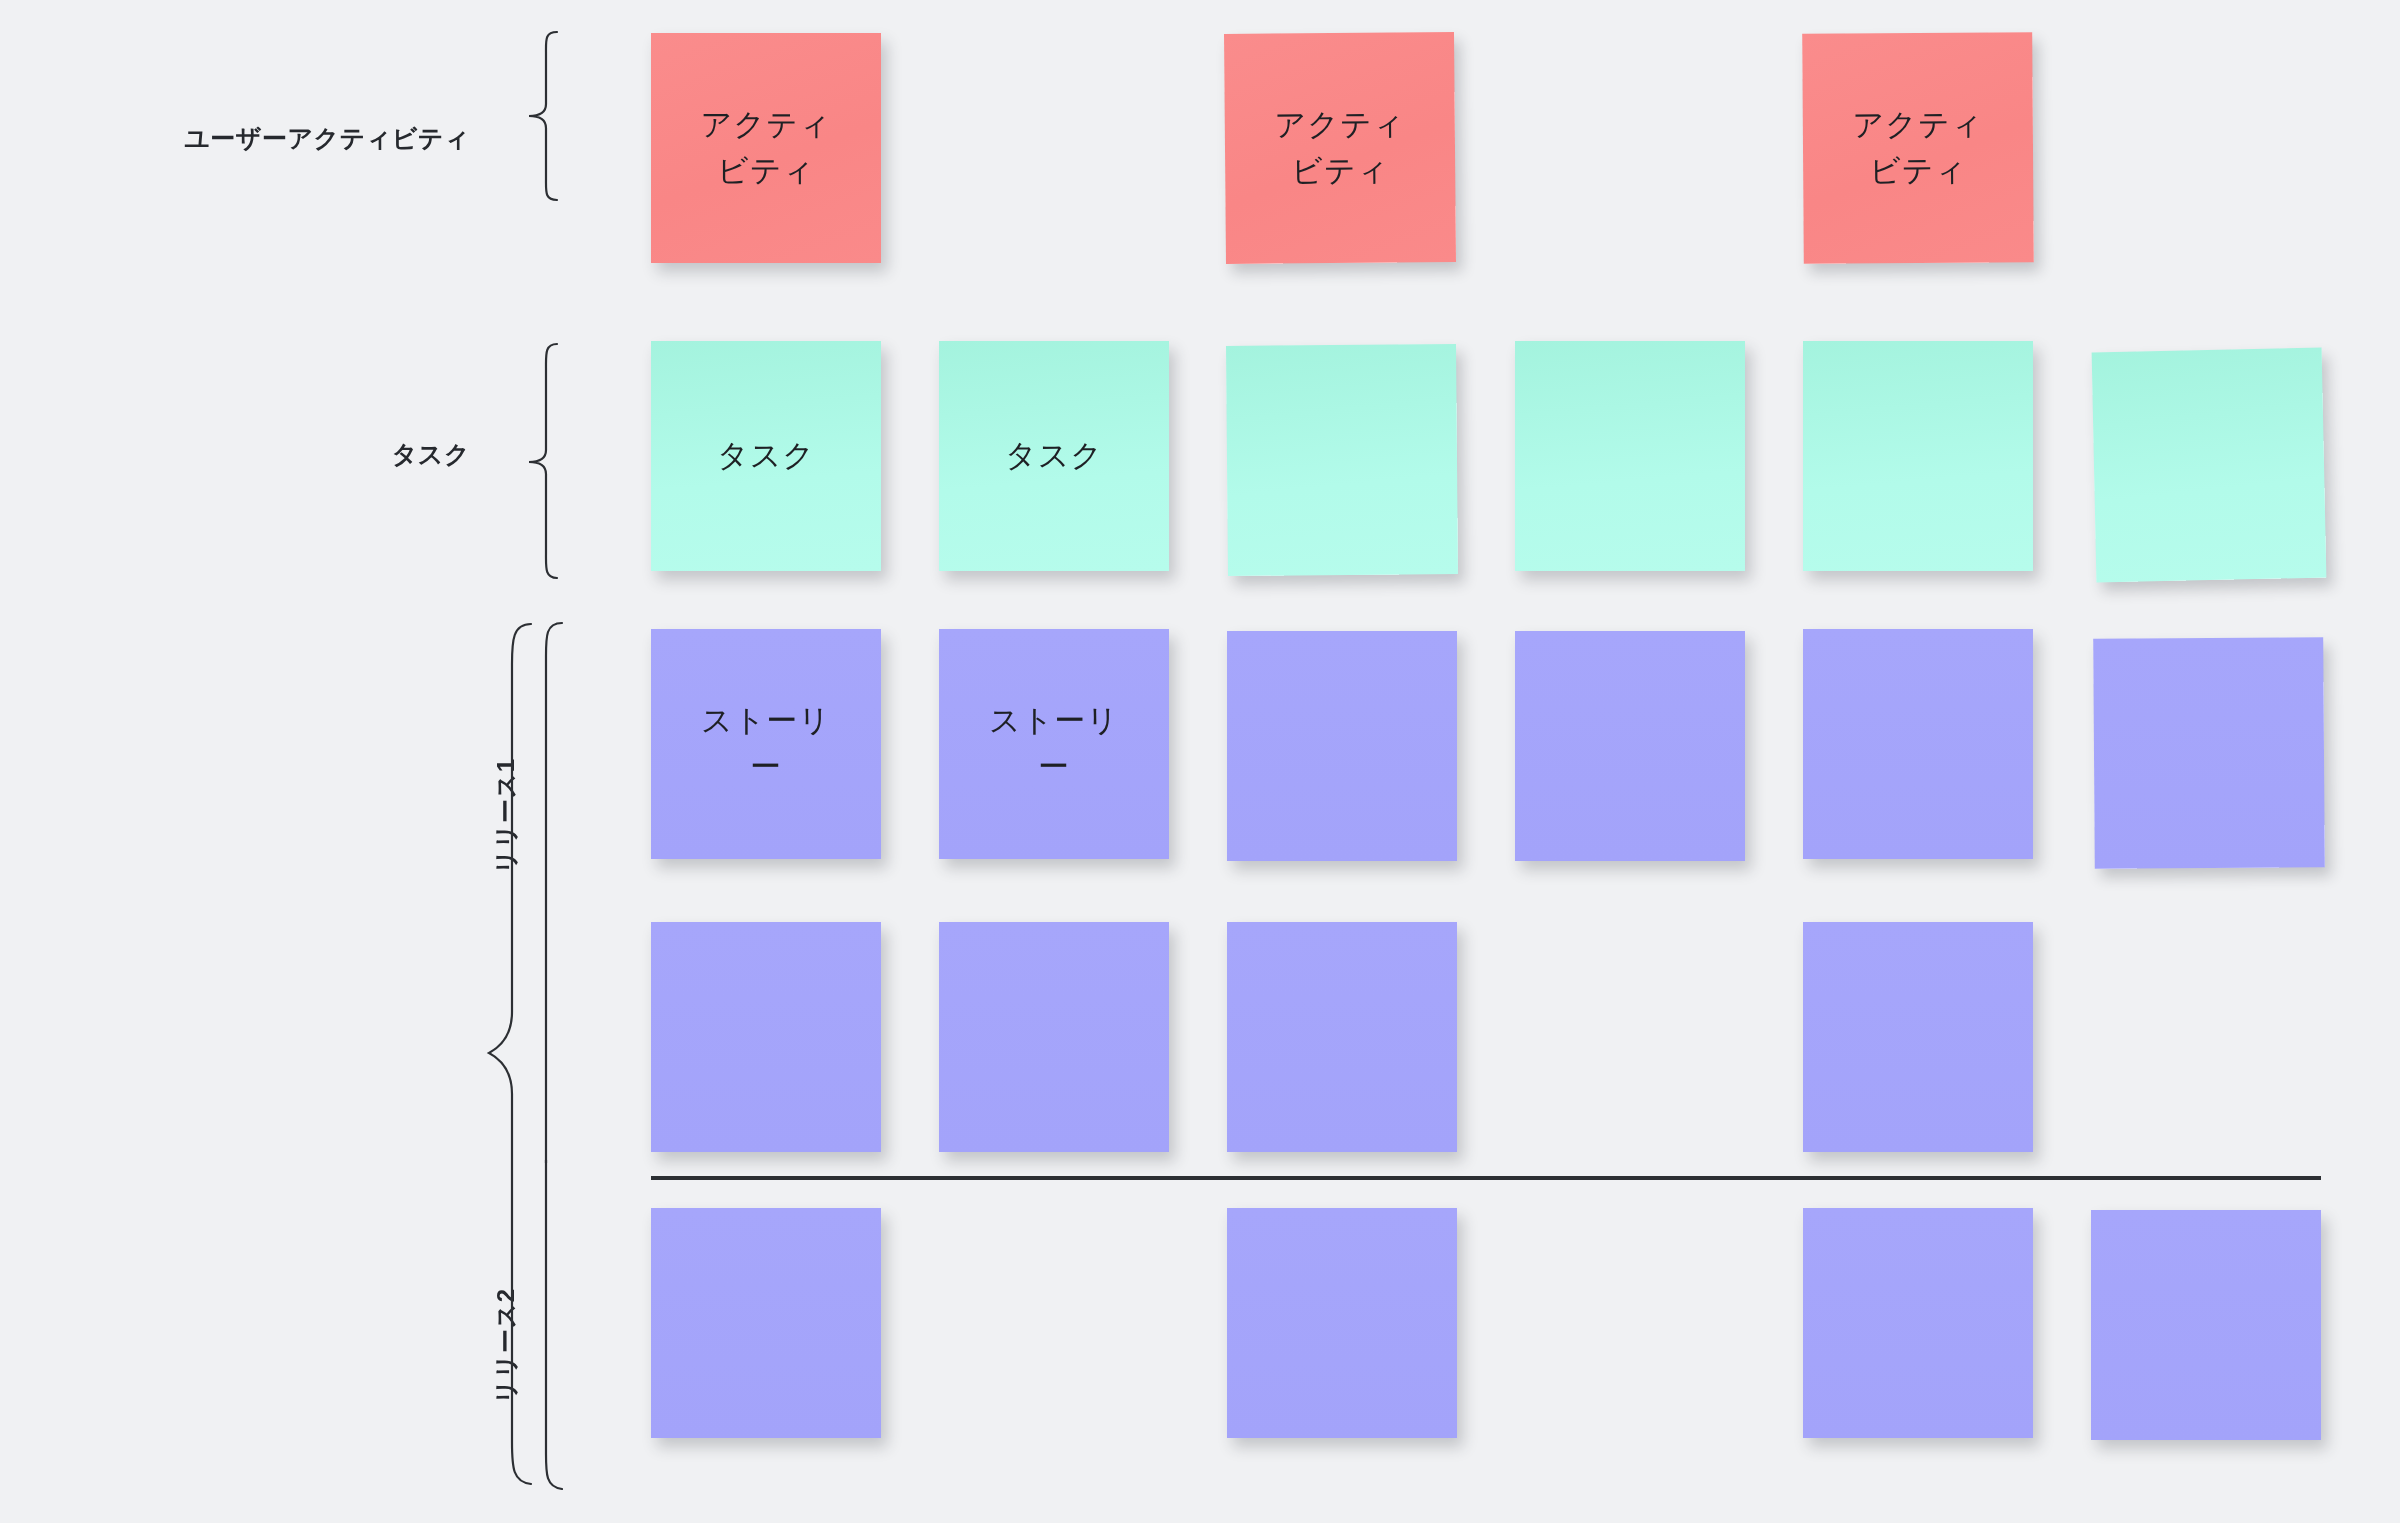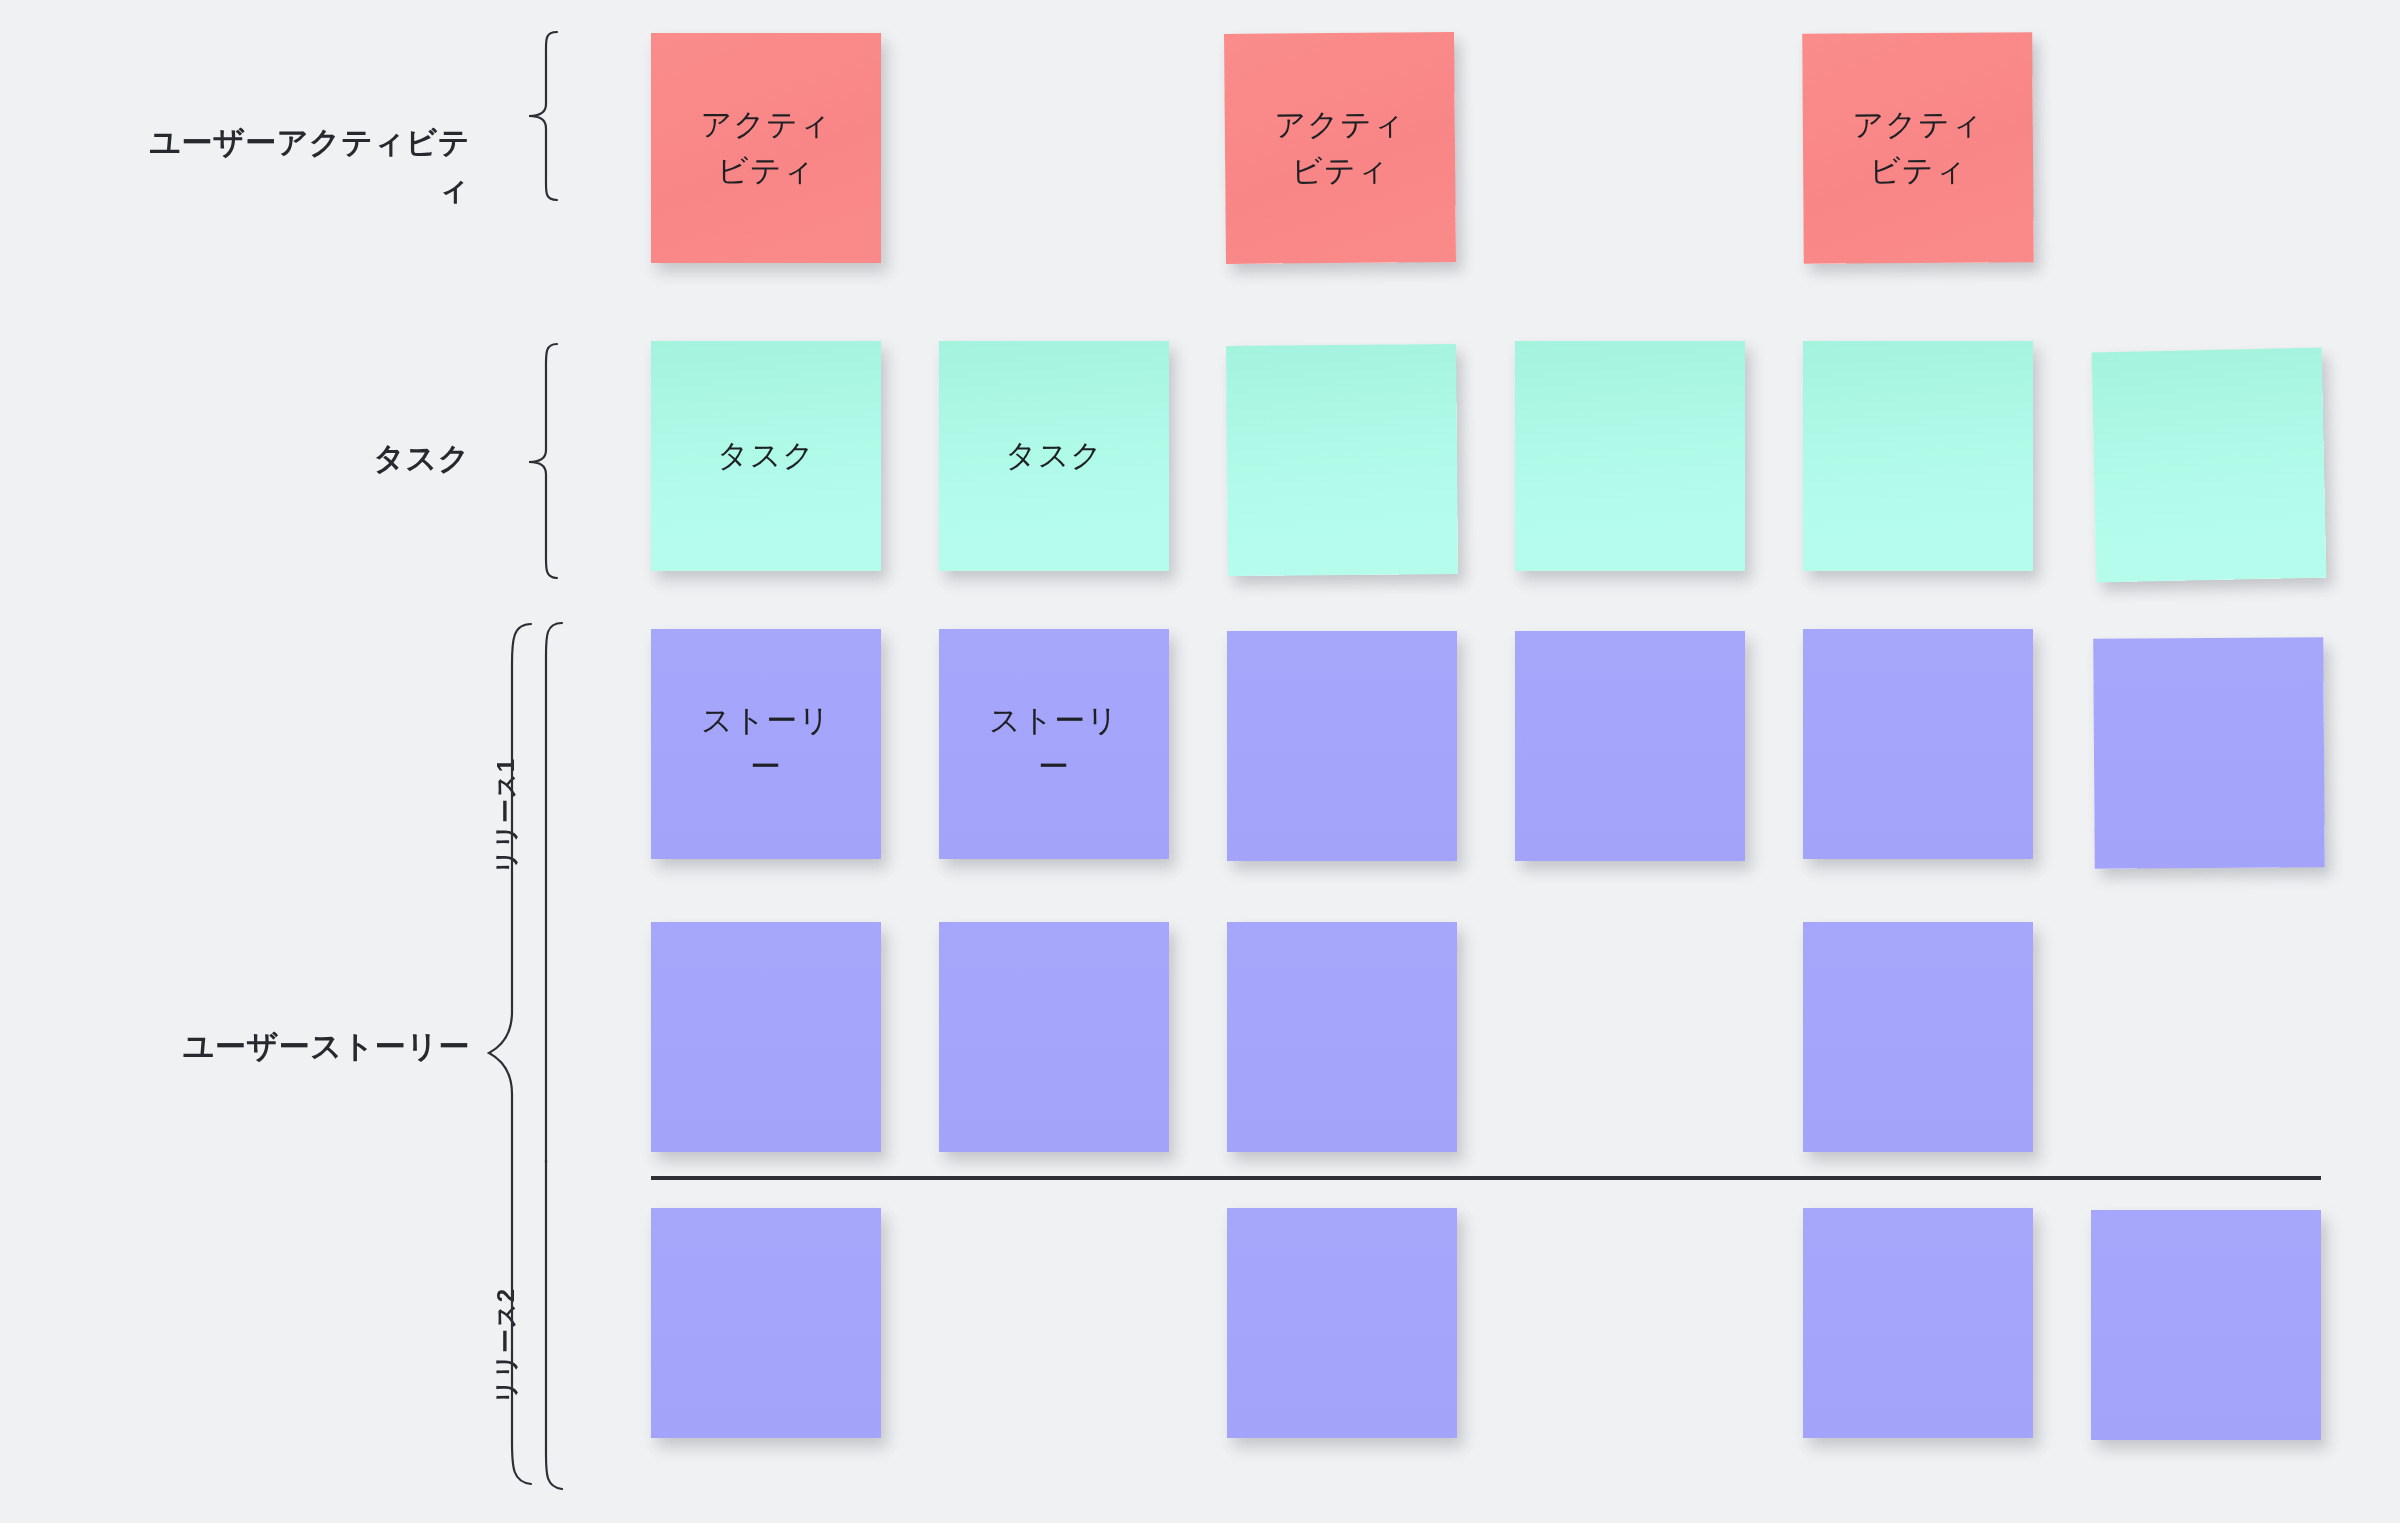--- a/index.html
+++ b/index.html
@@ -15,21 +15,21 @@
 
   #board {
     position: absolute;
     inset: 0;
   }
 
   
   .row-label {
     position: absolute;
     font-weight: bold;
-    font-size: 31px;
+    font-size: 25px;
     color: #26292e;
     letter-spacing: 0.5px;
     text-align: right;
     line-height: 1.5;
   }
 
   #label-activity {
     left: 120px;
     top: 120px;
     width: 350px;
@@ -129,21 +129,20 @@
 </style>
 </head>
 <body>
 
 <div id="board">
 
   <div class="row-label" id="label-activity">ユーザーアクティビティ</div>
 
   <div class="row-label" id="label-task">タスク</div>
 
-  <div class="row-label" id="label-story">ユーザーストーリー</div>
 
   <div class="release-label" id="label-release1">リリース1</div>
 
   <div class="release-label" id="label-release2">リリース2</div>
 
   <svg class="brace" id="brace-activity" style="left:525px; top:30px;" width="40" height="172" viewBox="0 0 40 172">
     <path d="M 32 2 C 20 2 21 10 21 22 L 21 74 C 21 83 14 86 4 86 C 14 86 21 89 21 98 L 21 150 C 21 162 20 170 32 170"></path>
   </svg>
 
   <svg class="brace" id="brace-task" style="left:525px; top:342px;" width="40" height="238" viewBox="0 0 40 238">

